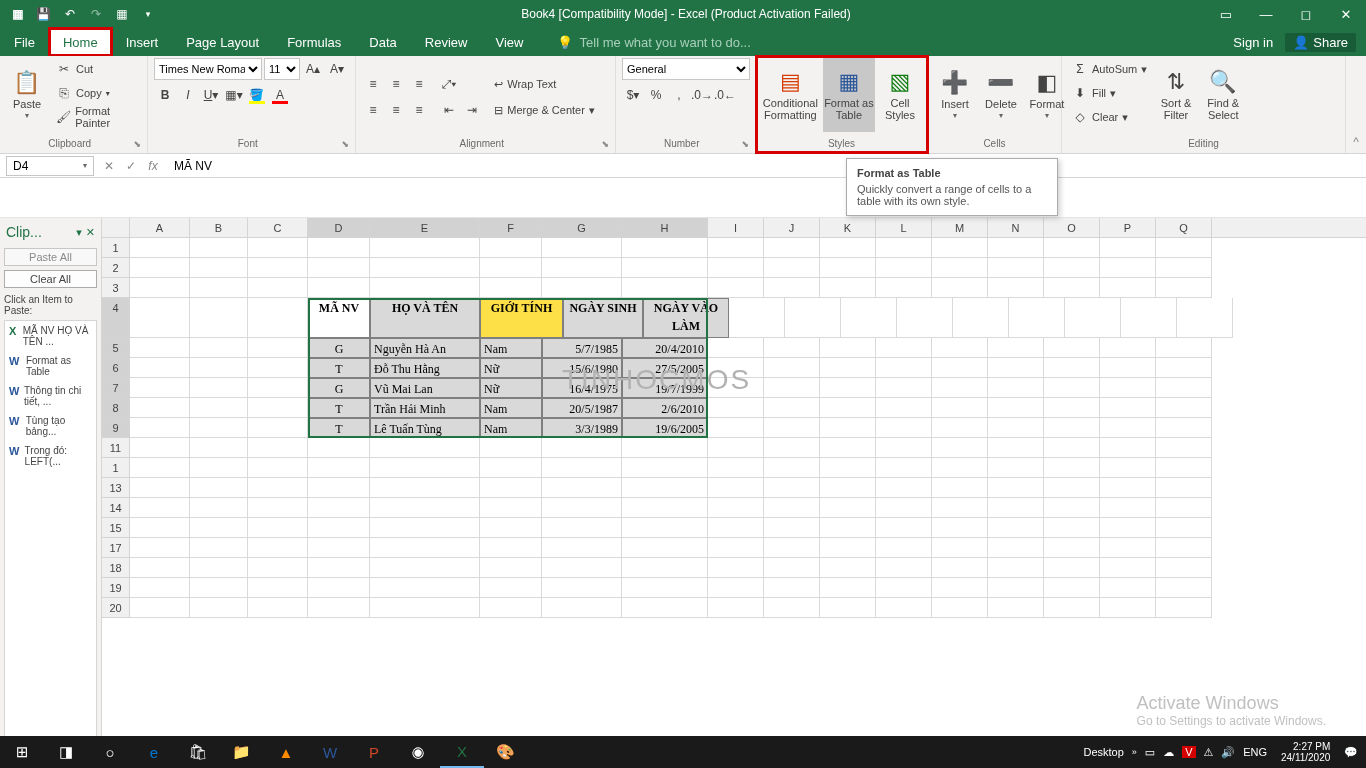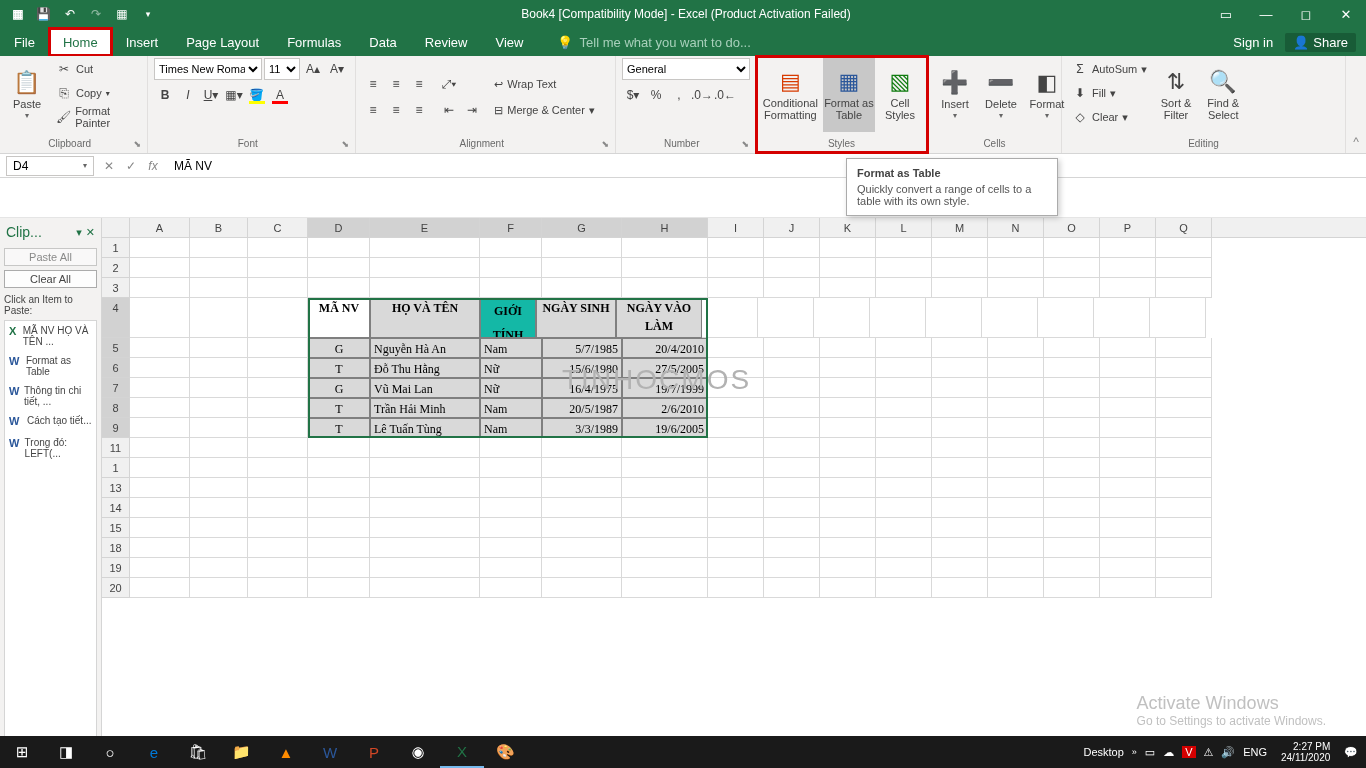--- a/index.html
+++ b/index.html
@@ -363,21 +363,21 @@
         <div class="clip-item">
           <div class="ci-ic" style="color: rgb(43, 87, 154); font-weight: bold;">W</div>
           <div>Format as Table</div>
         </div>
         <div class="clip-item">
           <div class="ci-ic" style="color: rgb(43, 87, 154); font-weight: bold;">W</div>
           <div>Thông tin chi tiết, ...</div>
         </div>
         <div class="clip-item">
           <div class="ci-ic" style="color: rgb(43, 87, 154); font-weight: bold;">W</div>
-          <div>Cách tạo tiết...</div>
+          <div>Tùng tạo bảng...</div>
         </div>
         <div class="clip-item">
           <div class="ci-ic" style="color: rgb(43, 87, 154); font-weight: bold;">W</div>
           <div>Trong đó: LEFT(...</div>
         </div>
       </div>
     <div class="opts">
       <span>Options</span>
       <span>▾</span>
     </div>
@@ -465,21 +465,21 @@
           <div class="cell" style="width: 56px;"></div>
           <div class="cell" style="width: 56px;"></div>
         </div>
         <div class="row" style="height: 40px;">
           <div class="rh sel">4</div>
           <div class="cell" style="width: 60px;"></div>
           <div class="cell" style="width: 58px;"></div>
           <div class="cell" style="width: 60px;"></div>
           <div class="cell selected-range active-cell-white hdr-cell" style="width: 62px; line-height: 18px; white-space: normal; background: rgb(255, 255, 255); border: 1px solid rgb(127, 127, 127);">MÃ NV</div>
           <div class="cell selected-range hdr-cell" style="width: 110px; line-height: 18px; white-space: normal; background: rgb(217, 217, 217); border: 1px solid rgb(127, 127, 127);">HỌ VÀ TÊN</div>
-          <div class="cell selected-range hdr-cell" style="width: 56px; line-height: 24px; white-space: normal; background: #14b8a6; border: 1px solid rgb(127, 127, 127);">GIỚI TÍNH</div>
+          <div class="cell selected-range hdr-cell" style="width: 83px; line-height: 18px; white-space: normal; background: #fde047; border: 1px solid rgb(127, 127, 127);">GIỚI TÍNH</div>
           <div class="cell selected-range hdr-cell" style="width: 80px; line-height: 18px; white-space: normal; background: rgb(217, 217, 217); border: 1px solid rgb(127, 127, 127);">NGÀY SINH</div>
           <div class="cell selected-range hdr-cell" style="width: 86px; line-height: 18px; white-space: normal; background: rgb(217, 217, 217); border: 1px solid rgb(127, 127, 127);">NGÀY VÀO LÀM</div>
           <div class="cell" style="width: 56px;"></div>
           <div class="cell" style="width: 56px;"></div>
           <div class="cell" style="width: 56px;"></div>
           <div class="cell" style="width: 56px;"></div>
           <div class="cell" style="width: 56px;"></div>
           <div class="cell" style="width: 56px;"></div>
           <div class="cell" style="width: 56px;"></div>
           <div class="cell" style="width: 56px;"></div>
@@ -660,20 +660,40 @@
           <div class="cell" style="width: 56px;"></div>
           <div class="cell" style="width: 56px;"></div>
           <div class="cell" style="width: 56px;"></div>
           <div class="cell" style="width: 56px;"></div>
           <div class="cell" style="width: 56px;"></div>
           <div class="cell" style="width: 56px;"></div>
           <div class="cell" style="width: 56px;"></div>
         </div>
         <div class="row">
           <div class="rh">15</div>
+          <div class="cell" style="width: 60px;"></div>
+          <div class="cell" style="width: 58px;"></div>
+          <div class="cell" style="width: 60px;"></div>
+          <div class="cell" style="width: 62px;"></div>
+          <div class="cell" style="width: 110px;"></div>
+          <div class="cell" style="width: 62px;"></div>
+          <div class="cell" style="width: 80px;"></div>
+          <div class="cell" style="width: 86px;"></div>
+          <div class="cell" style="width: 56px;"></div>
+          <div class="cell" style="width: 56px;"></div>
+          <div class="cell" style="width: 56px;"></div>
+          <div class="cell" style="width: 56px;"></div>
+          <div class="cell" style="width: 56px;"></div>
+          <div class="cell" style="width: 56px;"></div>
+          <div class="cell" style="width: 56px;"></div>
+          <div class="cell" style="width: 56px;"></div>
+          <div class="cell" style="width: 56px;"></div>
+        </div>
+        <div class="row">
+          <div class="rh">17</div>
           <div class="cell" style="width: 60px;"></div>
           <div class="cell" style="width: 58px;"></div>
           <div class="cell" style="width: 60px;"></div>
           <div class="cell" style="width: 62px;"></div>
           <div class="cell" style="width: 110px;"></div>
           <div class="cell" style="width: 62px;"></div>
           <div class="cell" style="width: 80px;"></div>
           <div class="cell" style="width: 86px;"></div>
           <div class="cell" style="width: 56px;"></div>
           <div class="cell" style="width: 56px;"></div>

